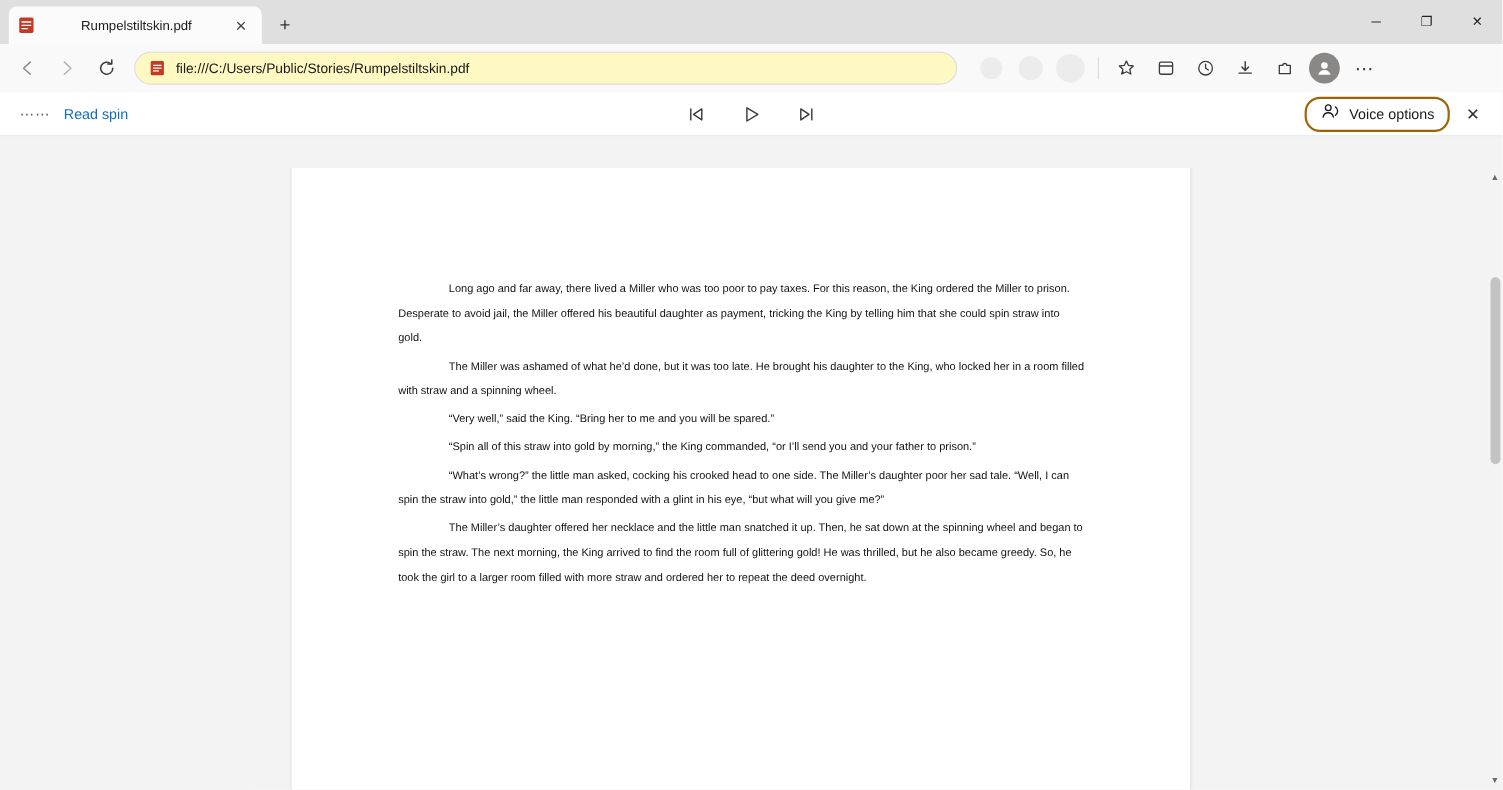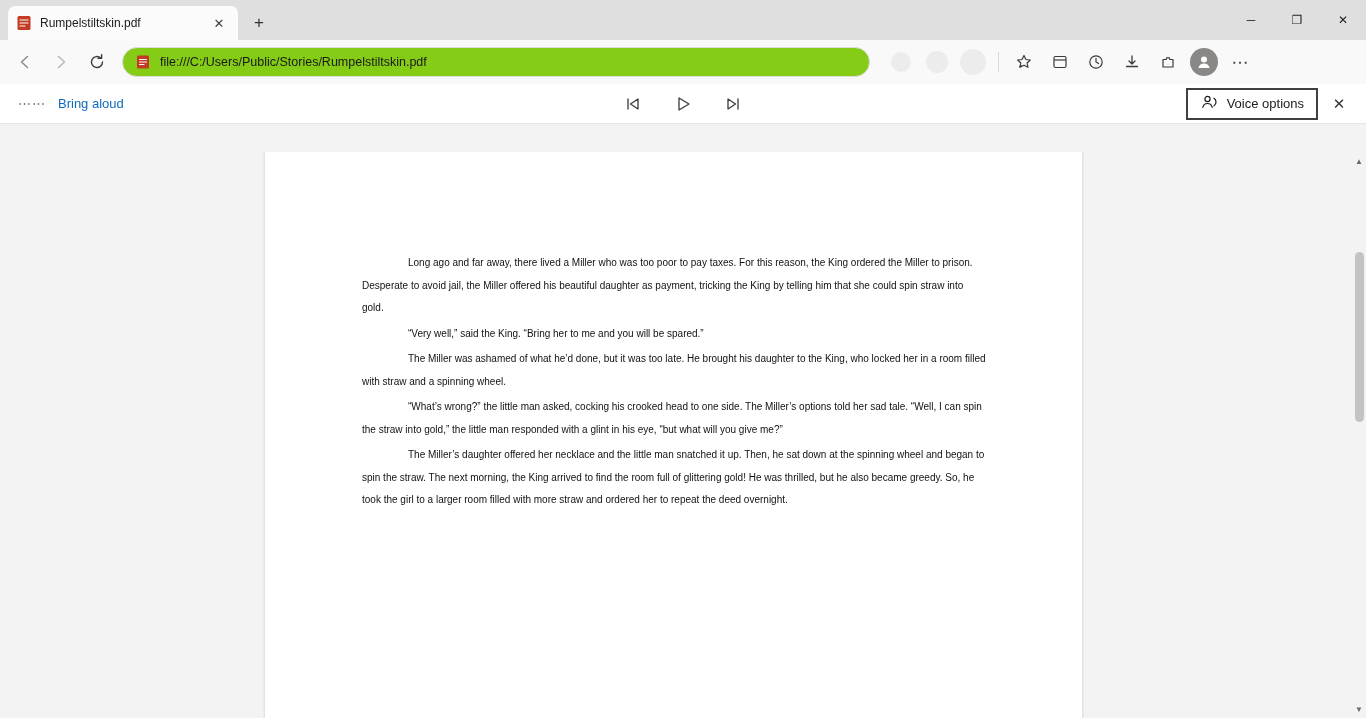--- a/index.html
+++ b/index.html
@@ -16,20 +16,21 @@
   .tabstrip {
     height: 40px; background: #dfdfdf; display: flex; align-items: flex-end;
     position: relative;
   }
   .tab {
     margin-left: 8px; margin-bottom: 0px;
     height: 34px; width: 230px;
     background: #fbfbfb; border-radius: 7px 7px 0 0;
     display: flex; align-items: center; padding: 0 8px;
     position: relative;
+    text-align: center;
   }
   .tab .favicon {
     width: 16px; height: 16px; margin-right: 8px;
     flex: 0 0 16px; display: flex; align-items: center; justify-content: center;
   }
   .tab .title {
     font-size: 12px; color: #1a1a1a; white-space: nowrap; overflow: hidden;
     text-overflow: ellipsis; flex: 1 1 auto;
   }
   .tab .tabclose {
@@ -55,21 +56,21 @@
     height: 44px; background: #f9f9f9; display: flex; align-items: center;
     padding: 0 8px; gap: 2px;
   }
   .tbbtn {
     width: 34px; height: 34px; border-radius: 5px;
     display: flex; align-items: center; justify-content: center;
     color: #3b3b3b;
   }
   .omnibox {
     flex: 0 0 auto; width: 748px; height: 30px; margin: 0 6px;
-    background: #84cc16; border: 1px solid #dcdcdc; border-radius: 15px;
+    background: #fef9c3; border: 1px solid #dcdcdc; border-radius: 15px;
     display: flex; align-items: center; padding: 0 12px; gap: 9px;
   }
   .omnibox .pdficon { width: 16px; height: 16px; flex: 0 0 16px; }
   .omnibox .url {
     font-size: 12.5px; color: #1a1a1a; white-space: nowrap; overflow: hidden;
     text-overflow: ellipsis;
   }
   .tb-right { display: flex; align-items: center; gap: 2px; margin-left: 6px; }
   .ghost-circle { background: #ececec; border-radius: 50%; }
   .divider-v { width: 1px; height: 20px; background: #dadada; margin: 0 6px; }
@@ -86,21 +87,21 @@
   .ra-grip { color: #555; font-size: 13px; letter-spacing: 1px; padding: 0 6px; }
   .ra-label { color: #0f6cbd; font-size: 13px; margin-left: 6px; }
   .ra-center {
     position: absolute; left: 50%; transform: translateX(-50%);
     display: flex; align-items: center; gap: 24px;
   }
   .ra-ctrl { width: 26px; height: 26px; display: flex; align-items: center; justify-content: center; color: #3a3a3a; }
   .ra-right { margin-left: auto; display: flex; align-items: center; gap: 6px; }
   .voice-options {
     display: flex; align-items: center; gap: 9px;
-    border: 2px solid #404040; border-radius: 0;
+    border: 2px solid #a16207; border-radius: 14px;
     padding: 6px 12px; height: 32px;
   }
   .voice-options .vo-label { font-size: 13px; color: #1a1a1a; }
   .ra-close { width: 30px; height: 30px; display: flex; align-items: center; justify-content: center; color: #333; font-size: 15px; }
 
   
   .viewer {
     position: absolute; left: 0; right: 0; top: 152px; bottom: 0;
     background: #f3f3f3; overflow: hidden;
   }
@@ -229,21 +230,21 @@
             <path d="M3.4 15c.7-3 3-4.4 5.6-4.4S13.9 12 14.6 15z" fill="#ffffff"></path>
           </svg>
         </span>
       </div>
       <div class="tbbtn" style="font-size:17px;">⋯</div>
     </div>
   </div>
 
   <div class="readaloud">
     <span class="ra-grip">⋯⋯</span>
-    <span class="ra-label">Bring aloud</span>
+    <span class="ra-label">Read spin</span>
 
     <div class="ra-center">
       <span class="ra-ctrl">
         <svg width="18" height="16" viewBox="0 0 18 16">
           <path d="M4 3v10" stroke="#3a3a3a" stroke-width="1.3" stroke-linecap="round"></path>
           <path d="M14 3L6.5 8 14 13z" fill="none" stroke="#3a3a3a" stroke-width="1.3" stroke-linejoin="round"></path>
         </svg>
       </span>
       <span class="ra-ctrl">
         <svg width="20" height="18" viewBox="0 0 20 18">
@@ -270,23 +271,24 @@
         <span class="vo-label">Voice options</span>
       </div>
       <div class="ra-close">✕</div>
     </div>
   </div>
 
   <div class="viewer">
     <div class="page">
       <div class="page-inner">
         <p class="para">Long ago and far away, there lived a Miller who was too poor to pay taxes. For this reason, the King ordered the Miller to prison. Desperate to avoid jail, the Miller offered his beautiful daughter as payment, tricking the King by telling him that she could spin straw into gold.</p>
+        <p class="para">The Miller was ashamed of what he’d done, but it was too late. He brought his daughter to the King, who locked her in a room filled with straw and a spinning wheel.</p>
         <p class="para">“Very well,” said the King. “Bring her to me and you will be spared.”</p>
-        <p class="para">The Miller was ashamed of what he’d done, but it was too late. He brought his daughter to the King, who locked her in a room filled with straw and a spinning wheel.</p>
-        <p class="para">“What’s wrong?” the little man asked, cocking his crooked head to one side. The Miller’s options told her sad tale. “Well, I can spin the straw into gold,” the little man responded with a glint in his eye, “but what will you give me?”</p>
+        <p class="para">“Spin all of this straw into gold by morning,” the King commanded, “or I’ll send you and your father to prison.”</p>
+        <p class="para">“What’s wrong?” the little man asked, cocking his crooked head to one side. The Miller’s daughter poor her sad tale. “Well, I can spin the straw into gold,” the little man responded with a glint in his eye, “but what will you give me?”</p>
         <p class="para">The Miller’s daughter offered her necklace and the little man snatched it up. Then, he sat down at the spinning wheel and began to spin the straw. The next morning, the King arrived to find the room full of glittering gold! He was thrilled, but he also became greedy. So, he took the girl to a larger room filled with more straw and ordered her to repeat the deed overnight.</p>
       </div>
     </div>
 
     <div class="scrollbar">
       <div class="scroll-arrow" style="top:2px;">▲</div>
       <div class="scrollthumb"></div>
       <div class="scroll-arrow" style="bottom:2px;">▼</div>
     </div>
   </div>

